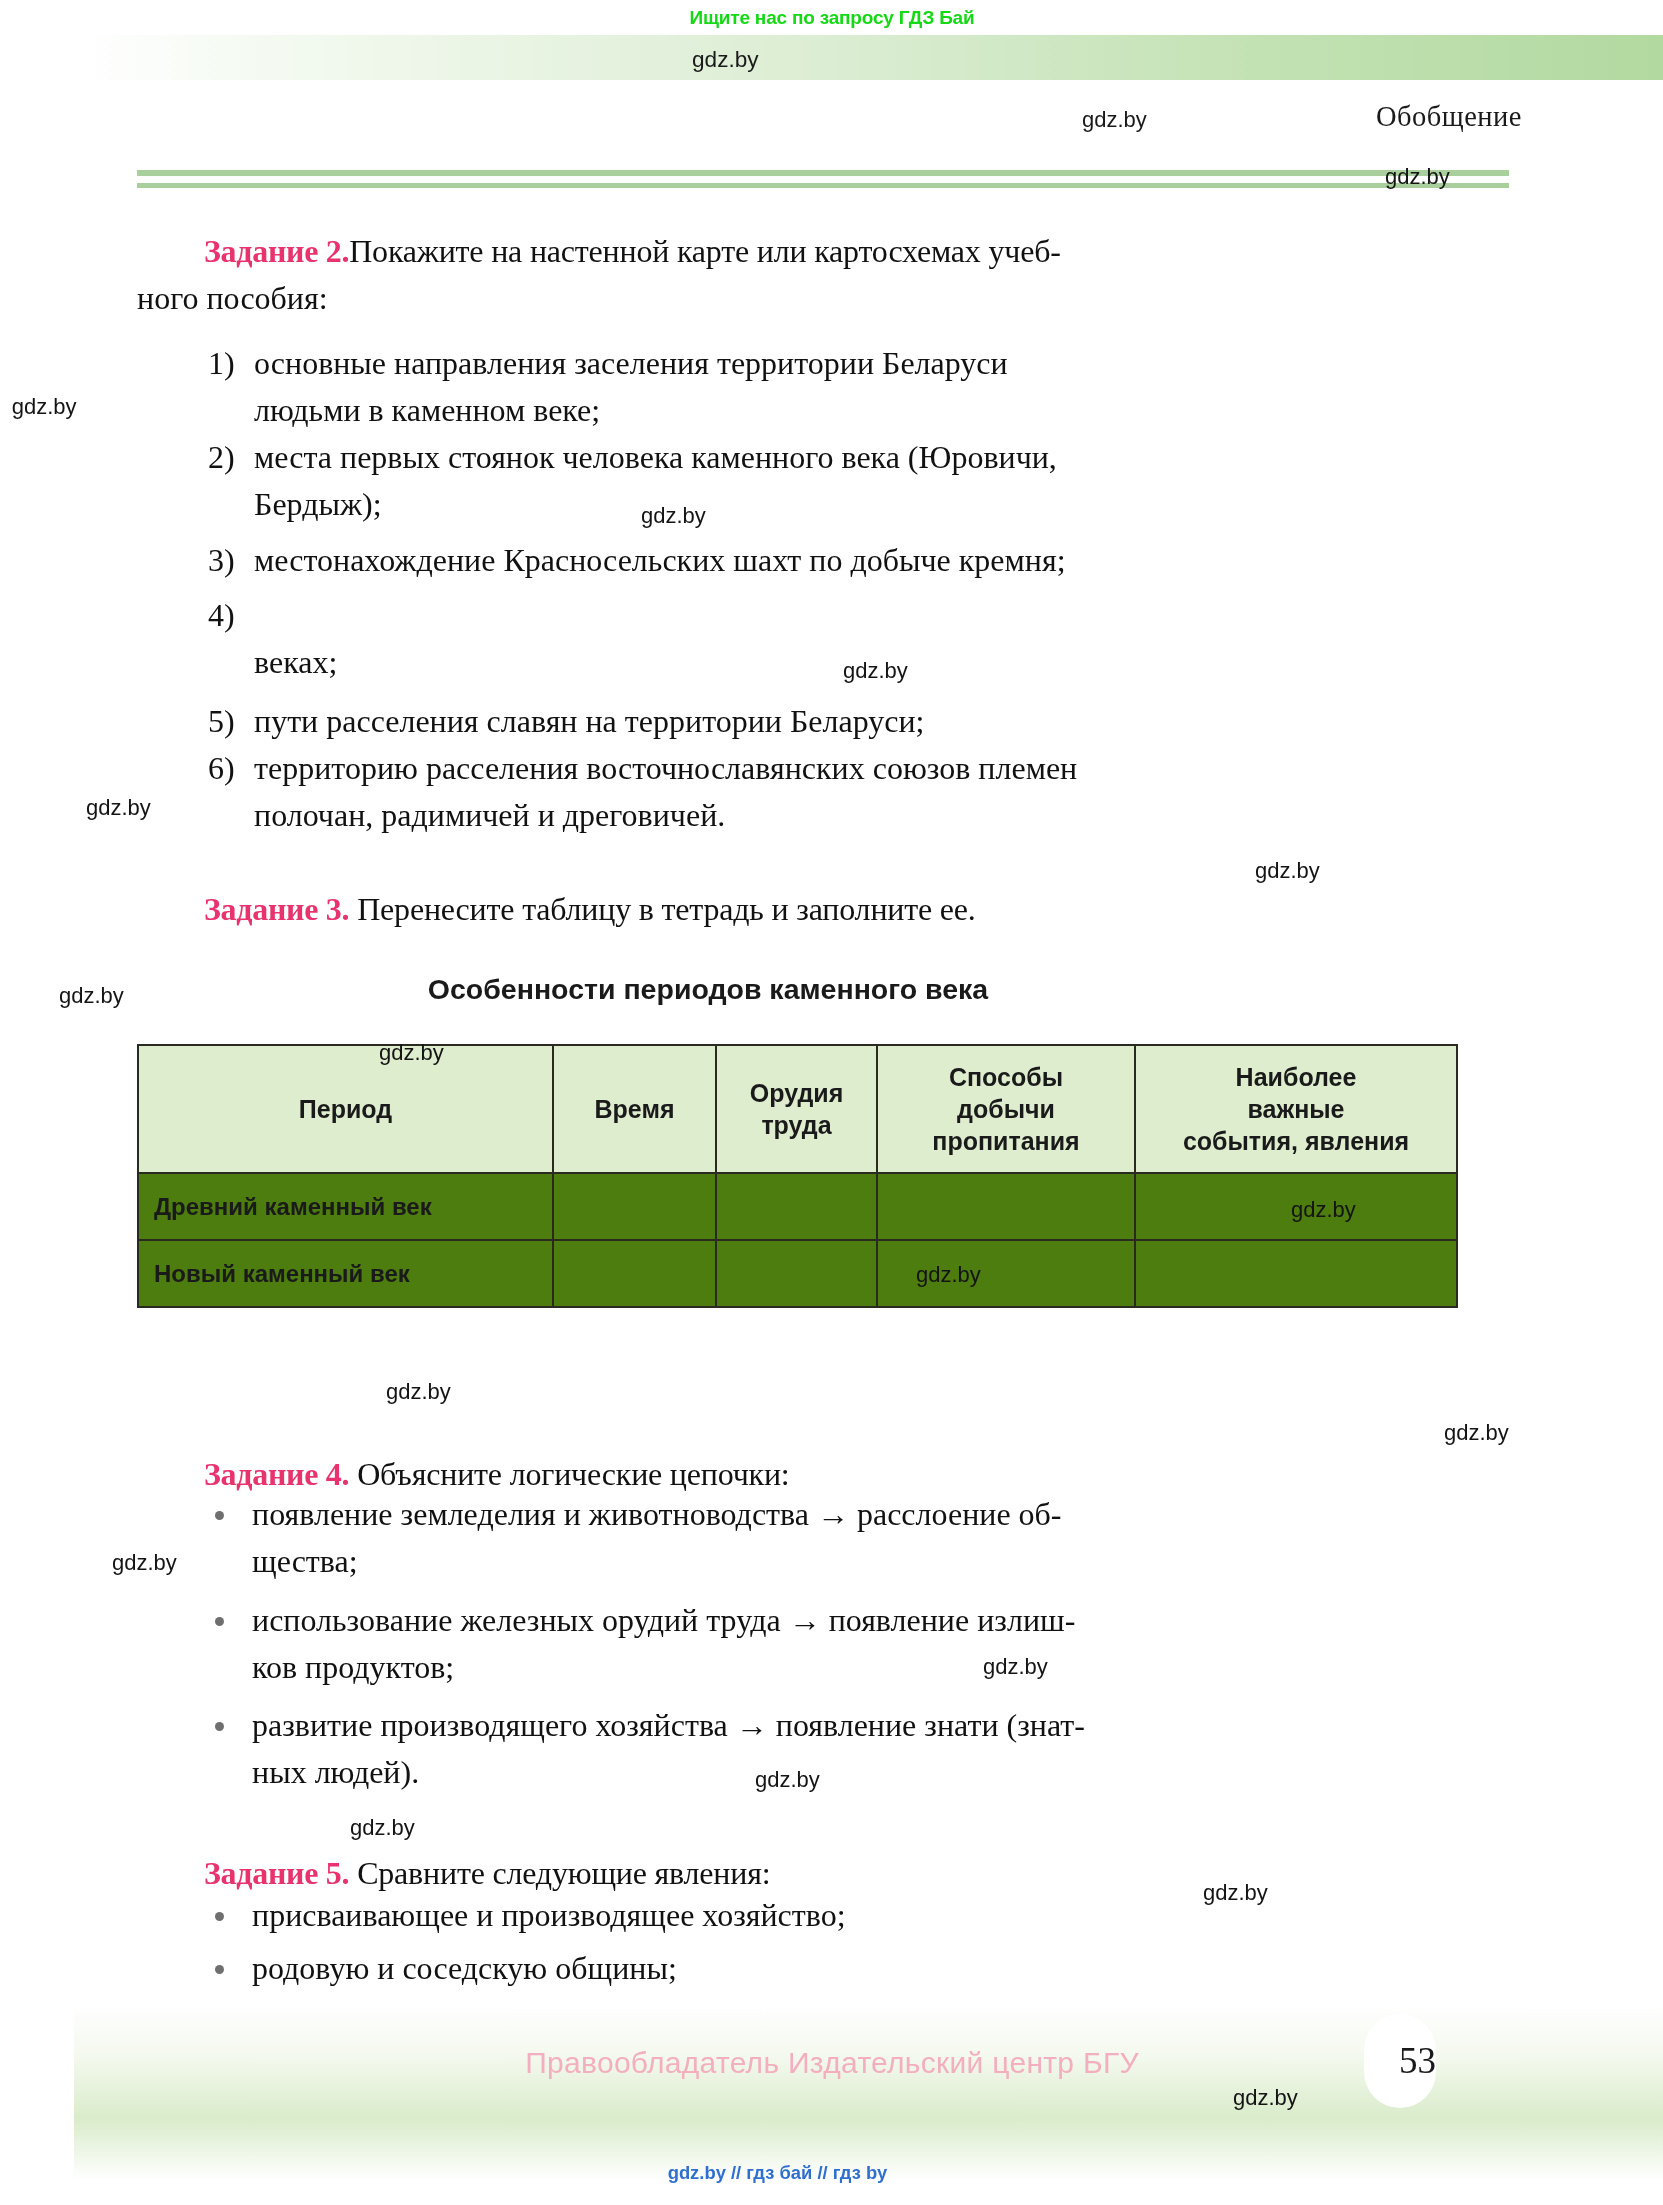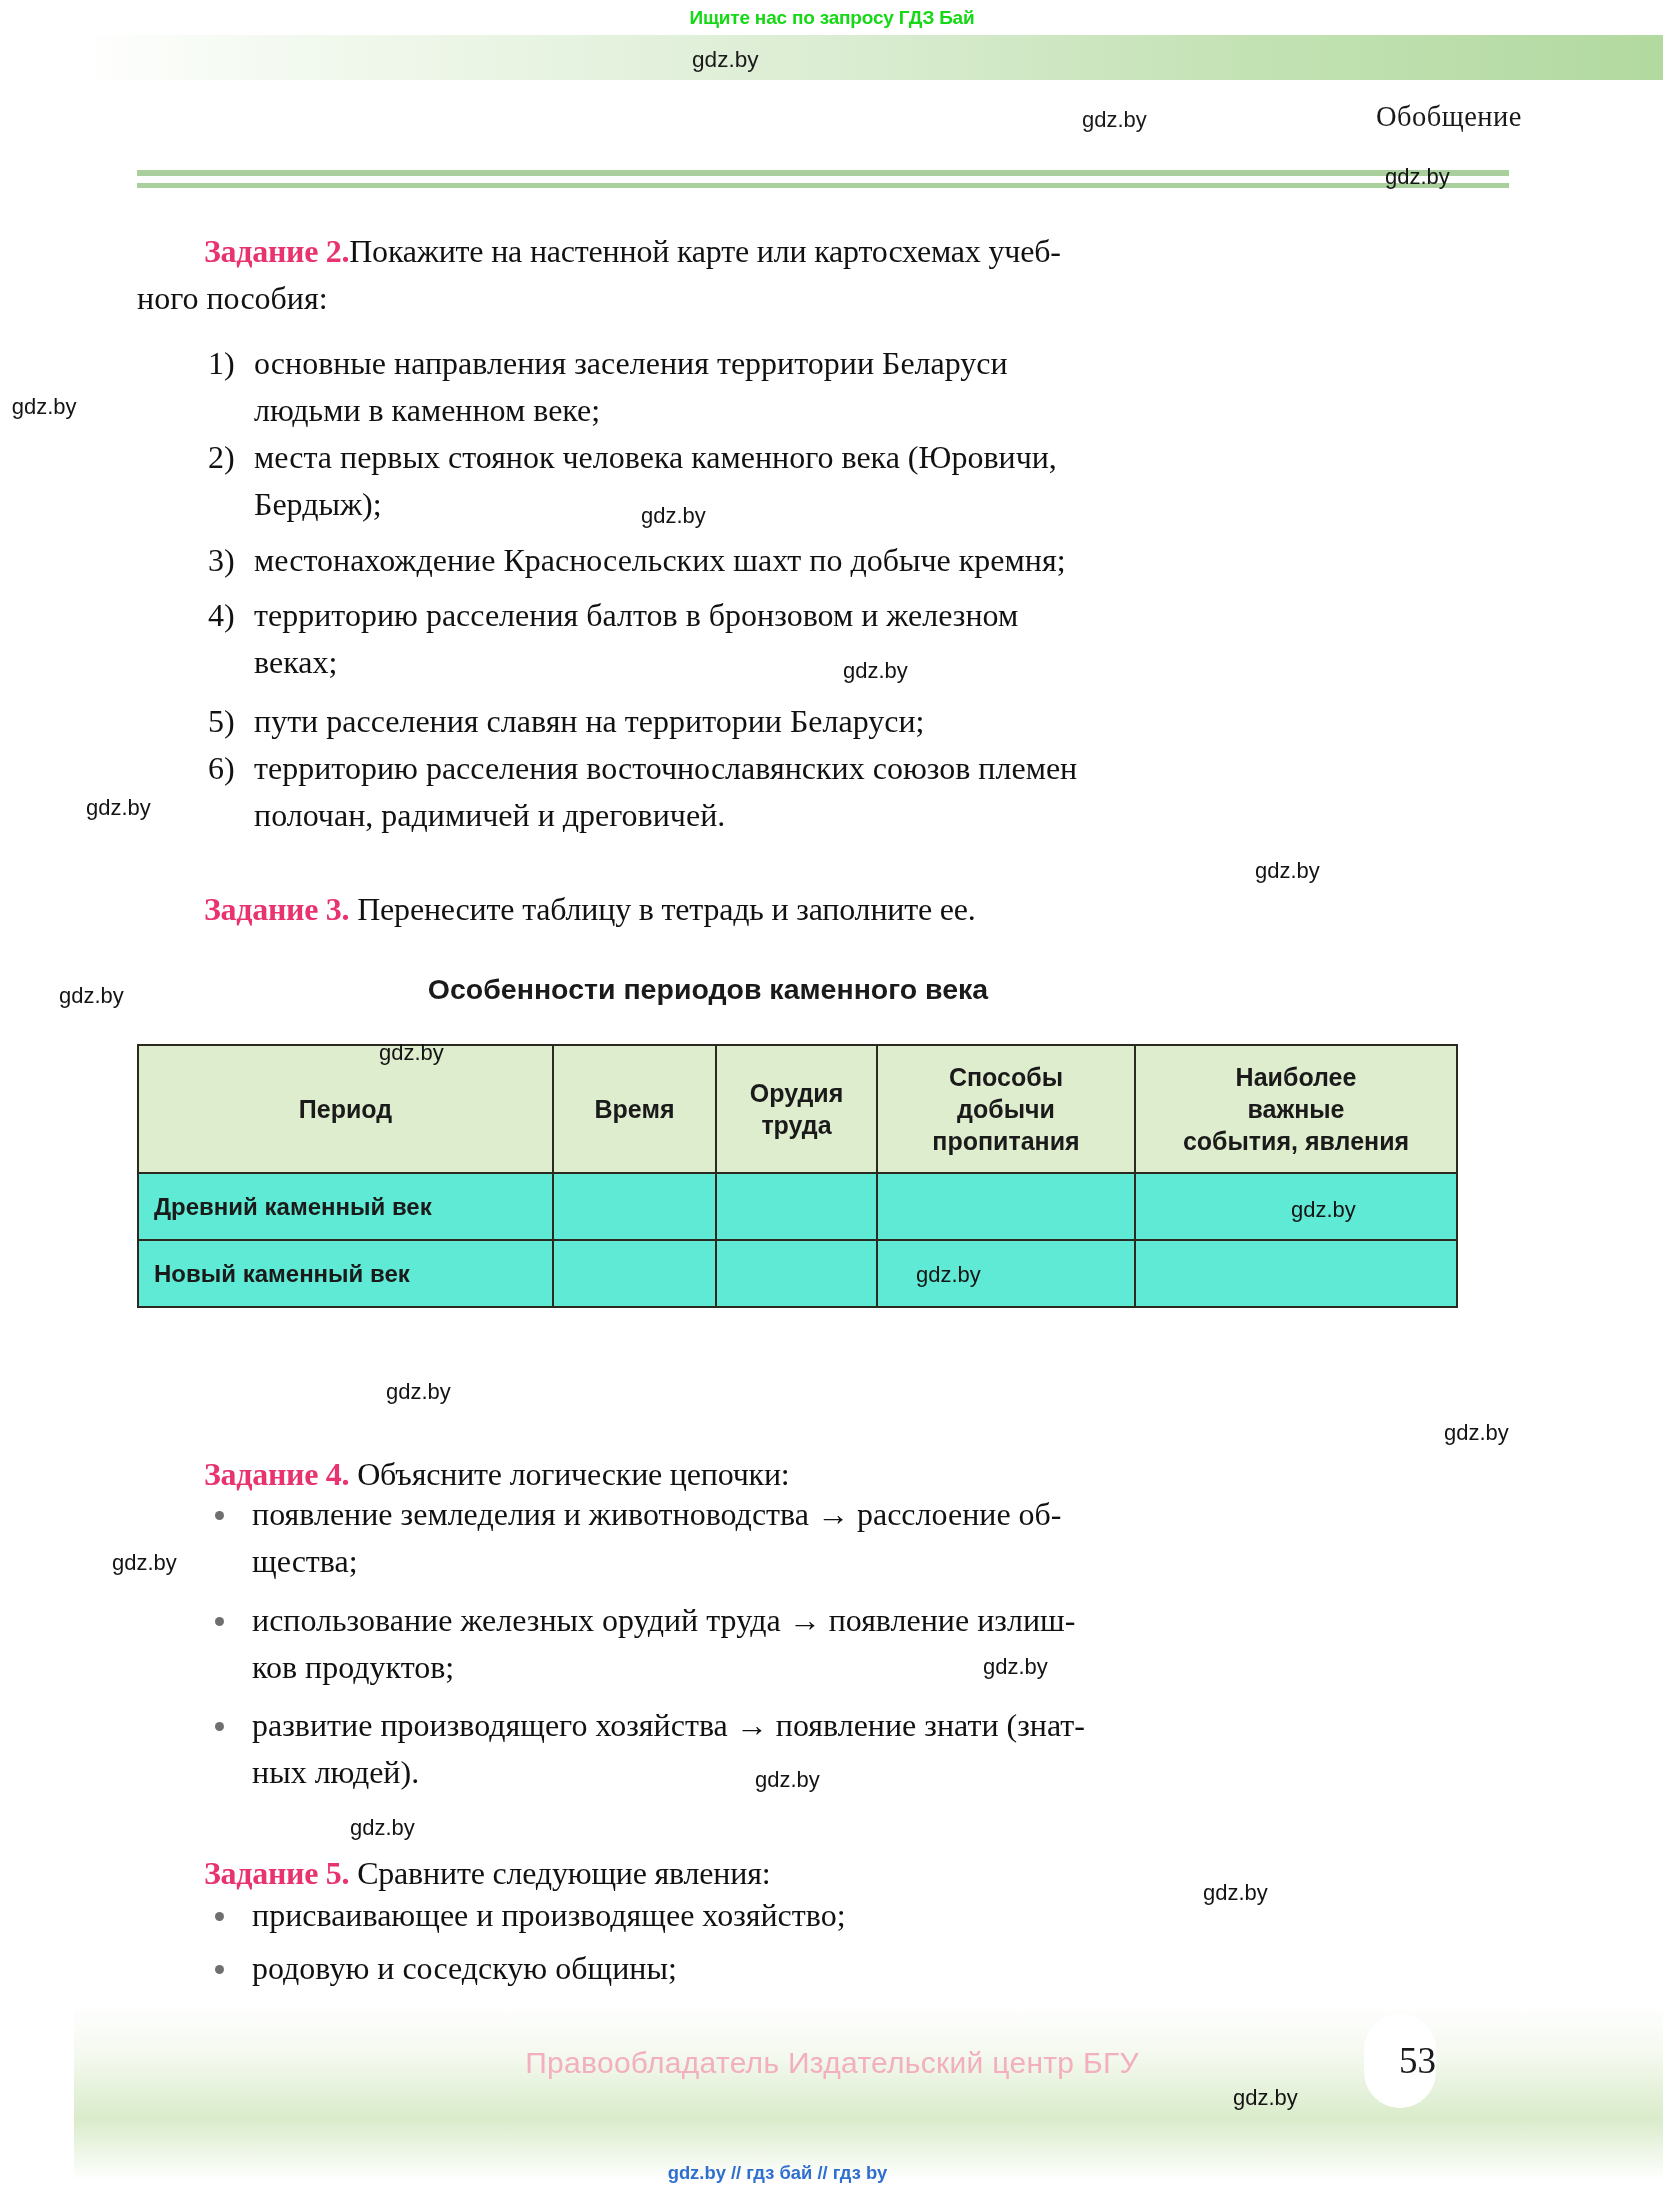--- a/index.html
+++ b/index.html
@@ -180,21 +180,21 @@
   table.tbl td.rowlabel {
     font-weight: 700;
     font-size: 24px;
     color: #1a1a1a;
     padding-left: 15px;
     text-align: left;
     vertical-align: middle;
     height: 65px;
     white-space: nowrap;
   }
-  tr.row-cream td { background: #5eead4; margin-top: 32px; }
+  tr.row-cream td { background: #4d7c0f; margin-top: 32px; }
   tr.row-green td { background: #dfedcf; }
 
   
   .footer-band {
     position: absolute;
     left: 74px;
     top: 2004px;
     width: 1590px;
     height: 176px;
     background: linear-gradient(to bottom,
@@ -281,21 +281,20 @@
   <div class="numlist-item" style="top:392px; left:254px;">людьми в каменном веке;</div>
 
   <div class="num-marker" style="top:439px; left:208px;">2)</div>
   <div class="numlist-item" style="top:439px; left:254px;">места первых стоянок человека каменного века (Юровичи,</div>
   <div class="numlist-item" style="top:486px; left:254px;">Бердыж);</div>
 
   <div class="num-marker" style="top:542px; left:208px;">3)</div>
   <div class="numlist-item" style="top:542px; left:254px;">местонахождение Красносельских шахт по добыче кремня;</div>
 
   <div class="num-marker" style="top:597px; left:208px;">4)</div>
-  <div class="numlist-item" style="top:597px; left:254px;">территорию  расселения  балтов  в  бронзовом  и  железном</div>
   <div class="numlist-item" style="top:644px; left:254px;">веках;</div>
 
   <div class="num-marker" style="top:703px; left:208px;">5)</div>
   <div class="numlist-item" style="top:703px; left:254px;">пути расселения славян на территории Беларуси;</div>
 
   <div class="num-marker" style="top:750px; left:208px;">6)</div>
   <div class="numlist-item" style="top:750px; left:254px;">территорию расселения восточнославянских союзов племен</div>
   <div class="numlist-item" style="top:797px; left:254px;">полочан, радимичей и дреговичей.</div>
 
   <div class="para" style="top:886px; left:204px;">

